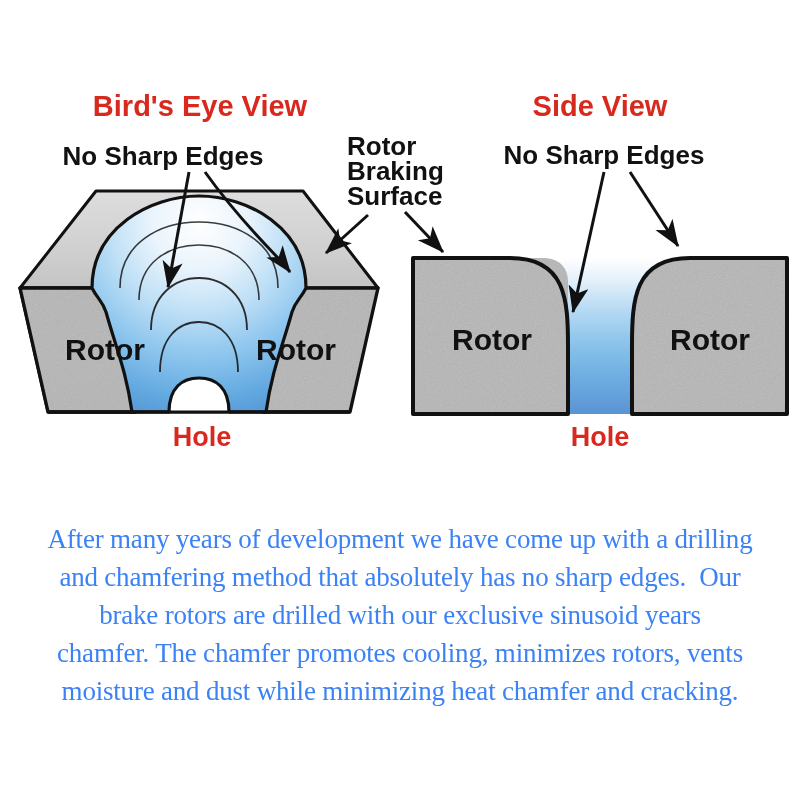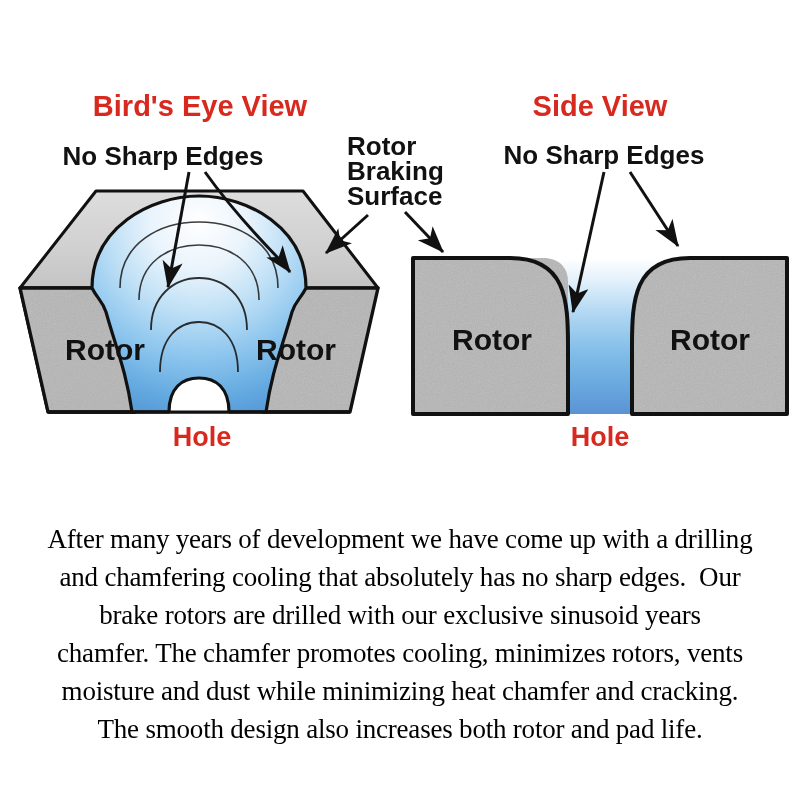--- a/index.html
+++ b/index.html
@@ -15,21 +15,21 @@
   .diagram-area{position:absolute;left:0;top:0;width:732px;height:470px;}
   .diagram-area svg{display:block;}
 
   .paragraph{
     position:absolute;
     left:0; top:520px;
     width:800px;
     font-family:"Liberation Serif", serif;
     font-size:27px;
     line-height:38px;
-    color:#000000;
+    color:#3b82f6;
     text-align:center;
     padding:0 8px;
     box-sizing:border-box;
     letter-spacing:-0.2px;
   }
   .paragraph span{display:block;white-space:pre;}
 </style>
 </head>
 <body>
 
@@ -185,20 +185,19 @@
         <line x1="604" y1="172" x2="573" y2="312" stroke="#111111" stroke-width="3" marker-end="url(#arrowHead)"></line>
         <line x1="630" y1="172" x2="678" y2="246" stroke="#111111" stroke-width="3" marker-end="url(#arrowHead)"></line>
 
         <line x1="405" y1="212" x2="443" y2="252" stroke="#111111" stroke-width="3" marker-end="url(#arrowHead)"></line>
       </g>
     </svg>
   </div>
 
   <div class="paragraph">
     <span>After many years of development we have come up with a drilling</span>
-    <span>and chamfering cooling that absolutely has no sharp edges.  Our</span>
+    <span>and chamfering method that absolutely has no sharp edges.  Our</span>
     <span>brake rotors are drilled with our exclusive sinusoid years</span>
     <span>chamfer. The chamfer promotes cooling, minimizes rotors, vents</span>
     <span>moisture and dust while minimizing heat chamfer and cracking.</span>
-    <span>The smooth design also increases both rotor and pad life.</span>
   </div>
 
 </div>
 
 </body></html>

